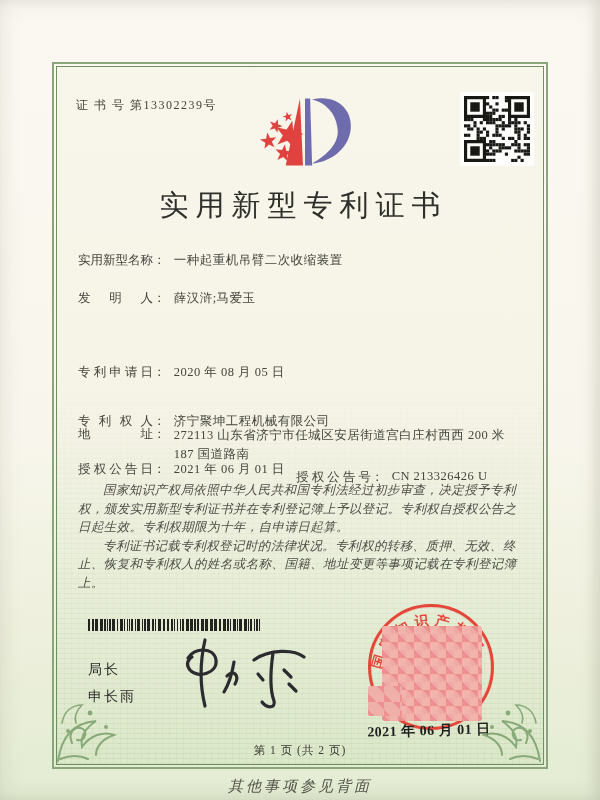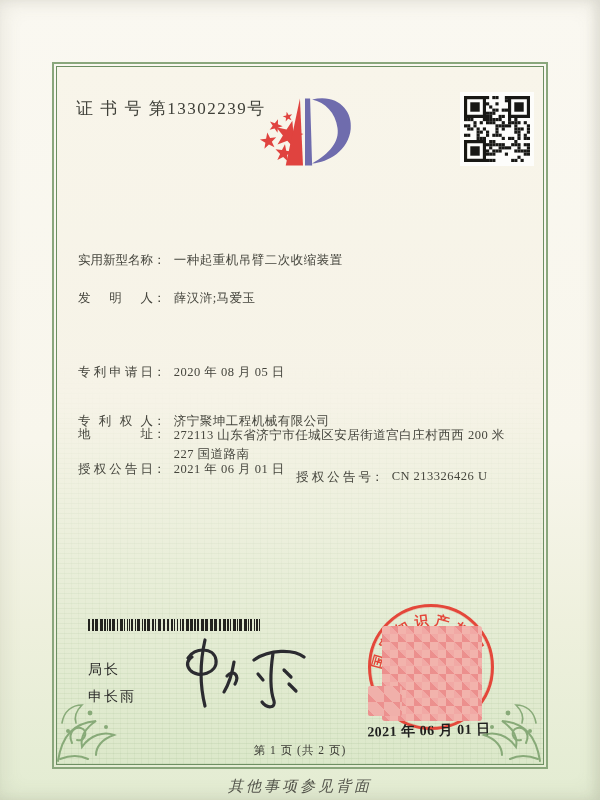--- a/index.html
+++ b/index.html
@@ -23,21 +23,21 @@
   }
   .texture{
     position:absolute;inset:0;pointer-events:none;
     background:
       repeating-linear-gradient(0deg, rgba(122,160,104,.12) 0 1px, transparent 1px 5px),
       repeating-linear-gradient(90deg, rgba(122,160,104,.07) 0 1px, transparent 1px 7px);
     -webkit-mask:linear-gradient(180deg,transparent 0 42%,rgba(0,0,0,.55) 72%,#000 100%);
             mask:linear-gradient(180deg,transparent 0 42%,rgba(0,0,0,.55) 72%,#000 100%);
   }
   .cert-no{
-    position:absolute;left:76px;top:97px;font-size:17px;letter-spacing:1.5px;color:#3f4039;
+    position:absolute;left:76px;top:97px;font-size:12px;letter-spacing:1.5px;color:#3f4039;
   }
   .logo{position:absolute;left:238px;top:86px;width:132px;height:94px;}
   .qr{
     position:absolute;left:460px;top:92px;width:74px;height:74px;background:#fdfdfb;
     display:flex;align-items:center;justify-content:center;
   }
   .title{
     position:absolute;left:0;right:0;top:186px;text-align:center;
     font-size:29px;letter-spacing:7px;color:#2f2f2c;font-weight:500;text-indent:7px;
   }
@@ -255,20 +255,21 @@
         <path d="M0,0 h21 v21 h-21 Z M3,3 v15 h15 v-15 Z" fill-rule="evenodd"></path>
         <rect x="6" y="6" width="9" height="9"></rect>
         <path d="M42,0 h21 v21 h-21 Z M45,3 v15 h15 v-15 Z" fill-rule="evenodd"></path>
         <rect x="48" y="6" width="9" height="9"></rect>
         <path d="M0,42 h21 v21 h-21 Z M3,45 v15 h15 v-15 Z" fill-rule="evenodd"></path>
         <rect x="6" y="48" width="9" height="9"></rect>
       </g>
     </svg>
   </div>
 
+  <div class="title">实用新型专利证书</div>
 
   <div class="frow" style="top:252px">
     <span class="flabel">实用新型名称</span><span class="fcolon">：</span>
     <span class="fvalue">一种起重机吊臂二次收缩装置</span>
   </div>
 
   <div class="frow" style="top:290px">
     <span class="flabel">发明人</span><span class="fcolon">：</span>
     <span class="fvalue">薛汉浒;马爱玉</span>
   </div>
@@ -279,32 +280,36 @@
     <span class="fvalue">2020 年 08 月 05 日</span>
   </div>
 
   <div class="frow" style="top:413px">
     <span class="flabel">专利权人</span><span class="fcolon">：</span>
     <span class="fvalue">济宁聚坤工程机械有限公司</span>
   </div>
 
   <div class="frow" style="top:426px">
     <span class="flabel">地址</span><span class="fcolon">：</span>
-    <span class="fvalue fvalue-block"><span>272113 山东省济宁市任城区安居街道宫白庄村西西 200 米</span><br><span>227 国道路南</span></span>
+    <span class="fvalue fvalue-block"><span>272113 山东省济宁市任城区安居街道宫白庄村西西 200 米</span><br><span>187 国道路南</span></span>
   </div>
 
   <div class="frow" style="top:461px">
     <span class="flabel">授权公告日</span><span class="fcolon">：</span>
     <span class="fvalue">2021 年 06 月 01 日</span>
     <span class="fgroup2">
       <span class="flabel">授权公告号</span><span class="fcolon">：</span>
       <span class="fvalue">CN 213326426 U</span>
     </span>
   </div>
 
+  <div class="paras">
+    <p>国家知识产权局依照中华人民共和国专利法经过初步审查，决定授予专利权，颁发实用新型专利证书并在专利登记簿上予以登记。专利权自授权公告之日起生效。专利权期限为十年，自申请日起算。</p>
+    <p>专利证书记载专利权登记时的法律状况。专利权的转移、质押、无效、终止、恢复和专利权人的姓名或名称、国籍、地址变更等事项记载在专利登记簿上。</p>
+  </div>
 
   <svg class="barcode" viewBox="0 0 176 12" preserveAspectRatio="none" fill="#23231f">
     <g id="bcbars">
         <rect x="0" y="0" width="2" height="12"></rect>
         <rect x="4" y="0" width="2" height="12"></rect>
         <rect x="7" y="0" width="3" height="12"></rect>
         <rect x="12" y="0" width="3" height="12"></rect>
         <rect x="16" y="0" width="2" height="12"></rect>
         <rect x="19" y="0" width="1" height="12"></rect>
         <rect x="21" y="0" width="2" height="12"></rect>

